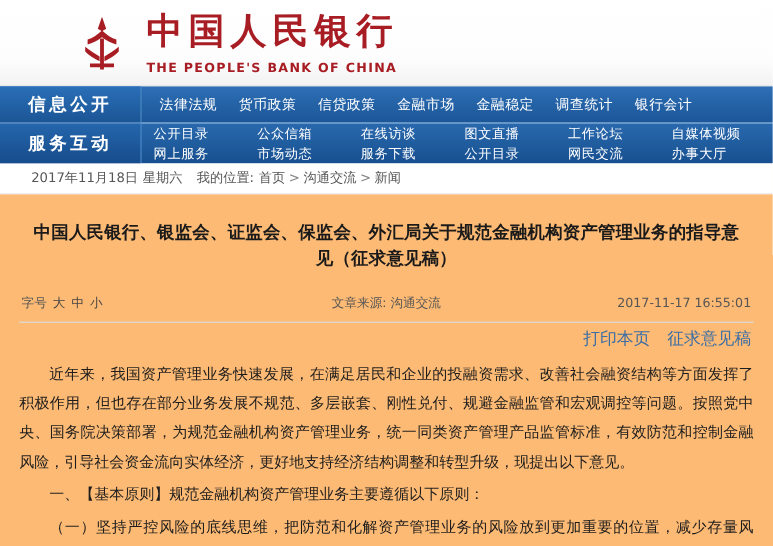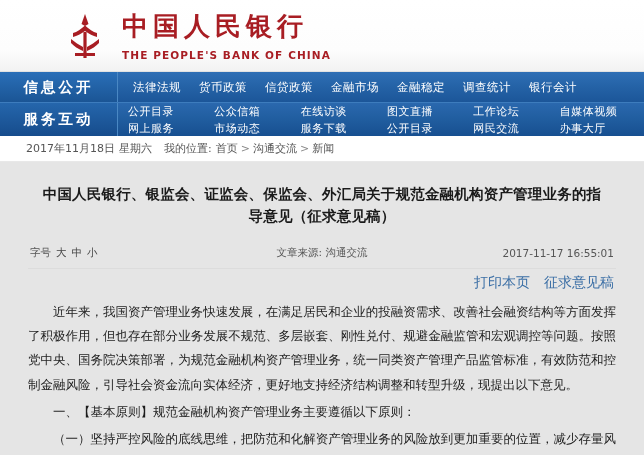--- a/index.html
+++ b/index.html
@@ -24,21 +24,21 @@
   .logo {
     width: 46px; height: 48px;
     position: relative;
     margin-right: 14px;
     flex: 0 0 auto;
   }
   .logo svg { display:block; }
   .bank-names { display: flex; flex-direction: column; justify-content: center; }
   .bank-cn {
     font-family: "DejaVu Sans", "Liberation Sans", sans-serif;
-    font-size: 26px;
+    font-size: 30px;
     letter-spacing: 5px;
     color: #a81d23;
     font-weight: bold;
     line-height: 1.25;
   }
   .bank-en {
     font-size: 10.5px;
     letter-spacing: 1.1px;
     color: #a81d23;
     font-weight: bold;
@@ -118,22 +118,22 @@
     color: #555;
     border-bottom: 1px solid #e8e8e8;
     background: #fff;
   }
   .crumb span { margin-right: 4px; }
   .crumb .sep { color: #888; margin: 0 3px; }
   .crumb a { color: #555; text-decoration: none; cursor: pointer; }
 
   
   .article {
-    padding: 0 26px;
-    background: #e5e5e5;
+    padding: 0 14px;
+    background: #fdba74;
     position: relative;
     height: 294px;
   }
   .art-title {
     text-align: center;
     font-size: 14.5px;
     font-weight: bold;
     color: #1a1a1a;
     line-height: 1.5;
     padding: 22px 10px 16px 10px;

